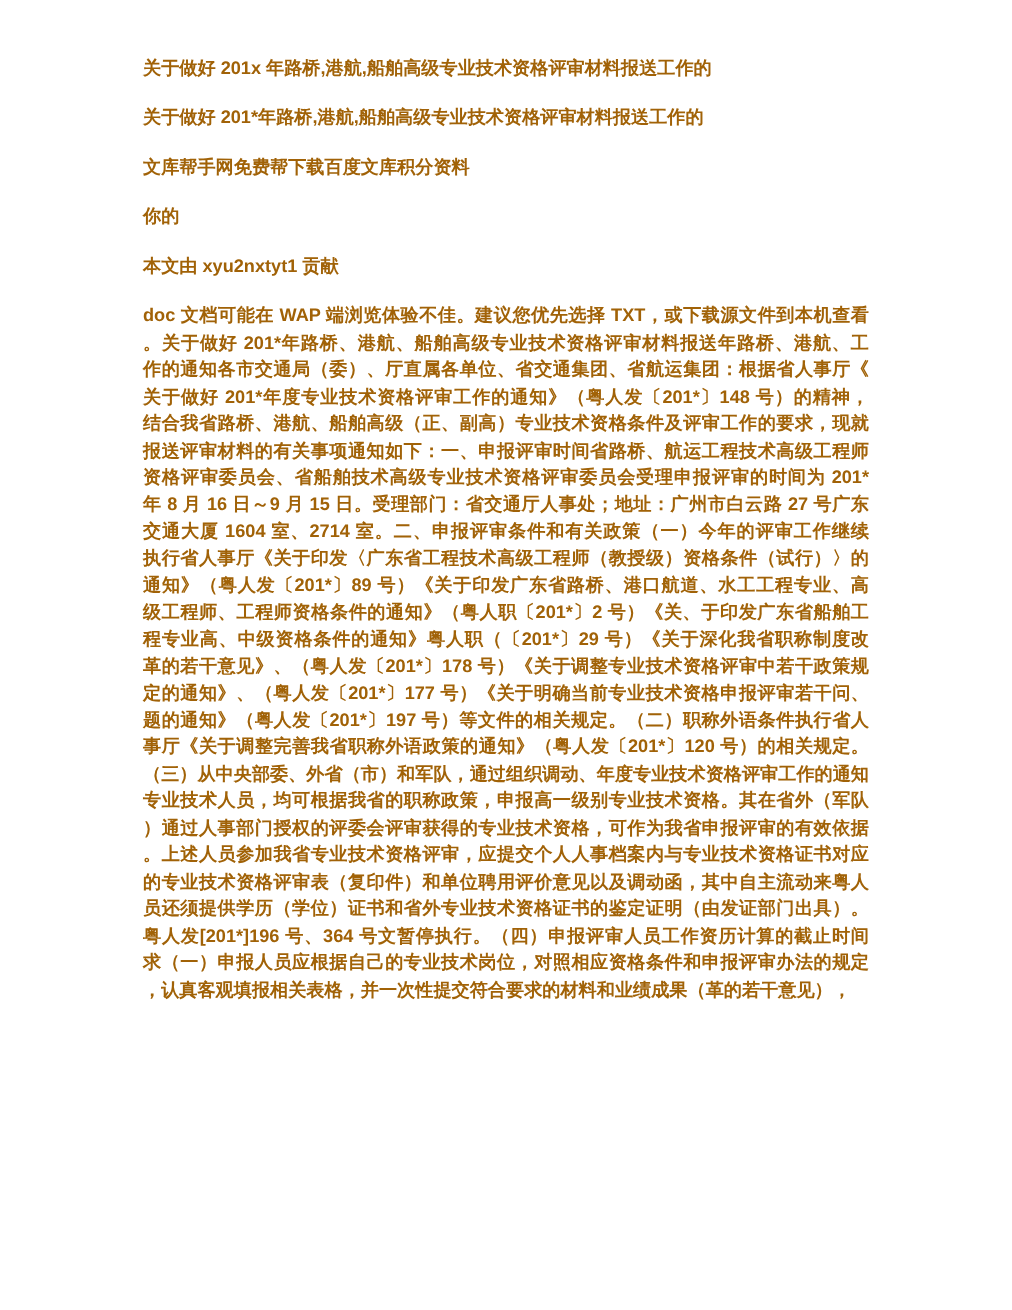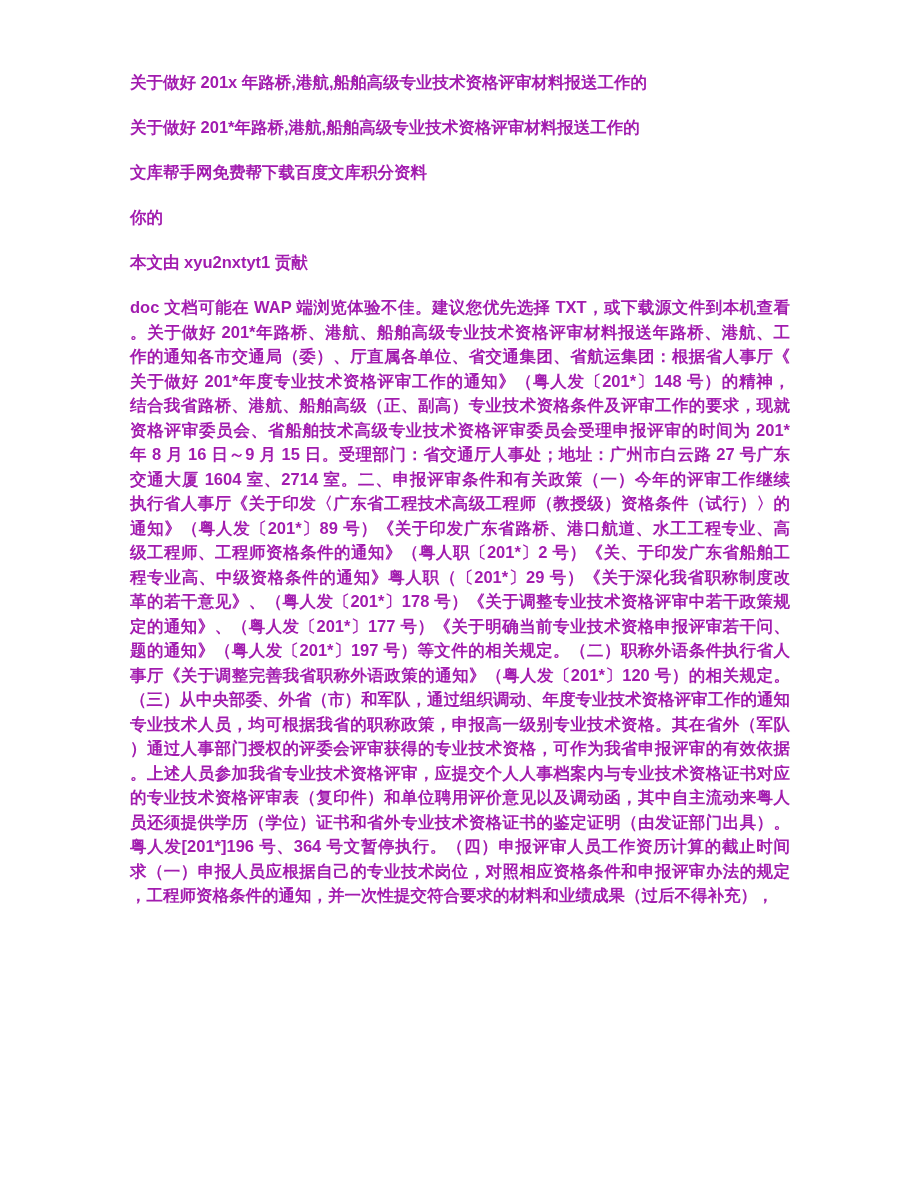--- a/index.html
+++ b/index.html
@@ -11,22 +11,22 @@
   .page {
     position: relative;
     width: 920px; height: 1191px;
     background: #ffffff;
     overflow: hidden;
   }
   .doc-body {
     position: absolute;
     left: 130px; top: 0;
     width: 660px;
-    padding-top: 70px;
-    color: #a21caf;
+    padding-top: 50px;
+    color: #a16207;
     font-size: 16.5px;
     font-weight: 600;
     line-height: 24px;
   }
   .paragraph { margin: 0; }
   .paragraph + .paragraph { margin-top: 21px; }
   
   .paragraph:last-child .line { line-height: 24.5px; }
   .line {
     white-space: normal;
@@ -58,35 +58,36 @@
       </div>
       <div class="paragraph">
         <div class="line">本文由 xyu2nxtyt1 贡献</div>
       </div>
       <div class="paragraph">
         <div class="line j">doc 文档可能在 WAP 端浏览体验不佳。建议您优先选择 TXT，或下载源文件到本机查看</div>
         <div class="line j">。关于做好 201*年路桥、港航、船舶高级专业技术资格评审材料报送年路桥、港航、工</div>
         <div class="line j">作的通知各市交通局（委）、厅直属各单位、省交通集团、省航运集团：根据省人事厅《</div>
         <div class="line j">关于做好 201*年度专业技术资格评审工作的通知》（粤人发〔201*〕148 号）的精神，</div>
         <div class="line j">结合我省路桥、港航、船舶高级（正、副高）专业技术资格条件及评审工作的要求，现就</div>
+        <div class="line j">报送评审材料的有关事项通知如下：一、申报评审时间省路桥、航运工程技术高级工程师</div>
         <div class="line j">资格评审委员会、省船舶技术高级专业技术资格评审委员会受理申报评审的时间为 201*</div>
         <div class="line j">年 8 月 16 日～9 月 15 日。受理部门：省交通厅人事处；地址：广州市白云路 27 号广东</div>
         <div class="line j">交通大厦 1604 室、2714 室。二、申报评审条件和有关政策（一）今年的评审工作继续</div>
         <div class="line j">执行省人事厅《关于印发〈广东省工程技术高级工程师（教授级）资格条件（试行）〉的</div>
         <div class="line j">通知》（粤人发〔201*〕89 号）《关于印发广东省路桥、港口航道、水工工程专业、高</div>
         <div class="line j">级工程师、工程师资格条件的通知》（粤人职〔201*〕2 号）《关、于印发广东省船舶工</div>
         <div class="line j">程专业高、中级资格条件的通知》粤人职（〔201*〕29 号）《关于深化我省职称制度改</div>
         <div class="line j">革的若干意见》、（粤人发〔201*〕178 号）《关于调整专业技术资格评审中若干政策规</div>
         <div class="line j">定的通知》、（粤人发〔201*〕177 号）《关于明确当前专业技术资格申报评审若干问、</div>
         <div class="line j">题的通知》（粤人发〔201*〕197 号）等文件的相关规定。（二）职称外语条件执行省人</div>
         <div class="line j">事厅《关于调整完善我省职称外语政策的通知》（粤人发〔201*〕120 号）的相关规定。</div>
         <div class="line j">（三）从中央部委、外省（市）和军队，通过组织调动、年度专业技术资格评审工作的通知</div>
         <div class="line j">专业技术人员，均可根据我省的职称政策，申报高一级别专业技术资格。其在省外（军队</div>
         <div class="line j">）通过人事部门授权的评委会评审获得的专业技术资格，可作为我省申报评审的有效依据</div>
         <div class="line j">。上述人员参加我省专业技术资格评审，应提交个人人事档案内与专业技术资格证书对应</div>
         <div class="line j">的专业技术资格评审表（复印件）和单位聘用评价意见以及调动函，其中自主流动来粤人</div>
         <div class="line j">员还须提供学历（学位）证书和省外专业技术资格证书的鉴定证明（由发证部门出具）。</div>
         <div class="line j">粤人发[201*]196 号、364 号文暂停执行。（四）申报评审人员工作资历计算的截止时间</div>
         <div class="line j">求（一）申报人员应根据自己的专业技术岗位，对照相应资格条件和申报评审办法的规定</div>
-        <div class="line">，工程师资格条件的通知，并一次性提交符合要求的材料和业绩成果（过后不得补充），</div>
+        <div class="line">，认真客观填报相关表格，并一次性提交符合要求的材料和业绩成果（革的若干意见），</div>
       </div>
     </div>
 </div>
 
 </body></html>

